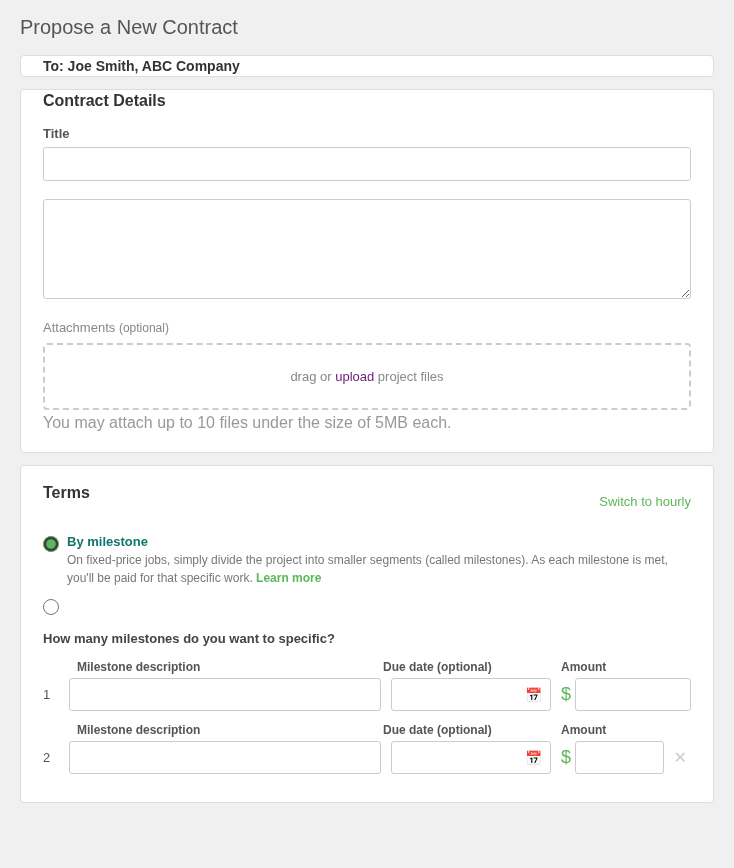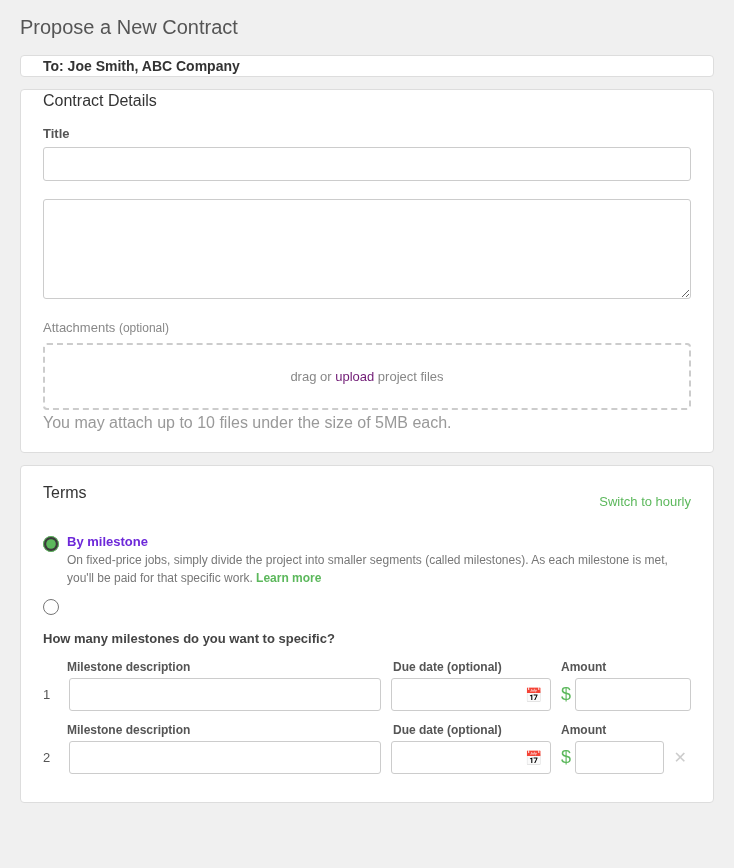--- a/index.html
+++ b/index.html
@@ -29,21 +29,21 @@
     .card-section {
       padding: 2px 22px;
     }
     .to-line {
       font-weight: 700;
       font-size: 14px;
       color: #333;
     }
     .section-title {
       font-size: 16px;
-      font-weight: 400;
+      font-weight: 700;
       color: #333;
       margin-bottom: 16px;
     }
     .field-label {
       font-size: 13px;
       font-weight: 600;
       color: #555;
       margin-bottom: 6px;
       display: block;
     }
@@ -127,21 +127,21 @@
       margin-top: 2px;
       margin-right: 8px;
       accent-color: #5cb85c;
       width: 16px;
       height: 16px;
       flex-shrink: 0;
     }
     .radio-label {
       font-size: 13px;
       font-weight: 600;
-      color: #6d28d9;
+      color: #0f766e;
     }
     .radio-desc {
       font-size: 12px;
       color: #777;
       margin-top: 2px;
       line-height: 1.5;
     }
     .learn-more {
       color: #5cb85c;
       font-size: 12px;
@@ -229,21 +229,21 @@
       line-height: 1;
       background: none;
       border: none;
       padding: 0 4px;
     }
     .milestone-block {
       margin-bottom: 8px;
     }
     .milestone-header-row {
       display: flex;
-      gap: 8px;
+      gap: 18px;
       align-items: flex-start;
       margin-bottom: 4px;
     }
   </style>
 </head>
 <body>
 
 <div class="page-wrapper">
   <h1 class="page-title">Propose a New Contract</h1>
 

